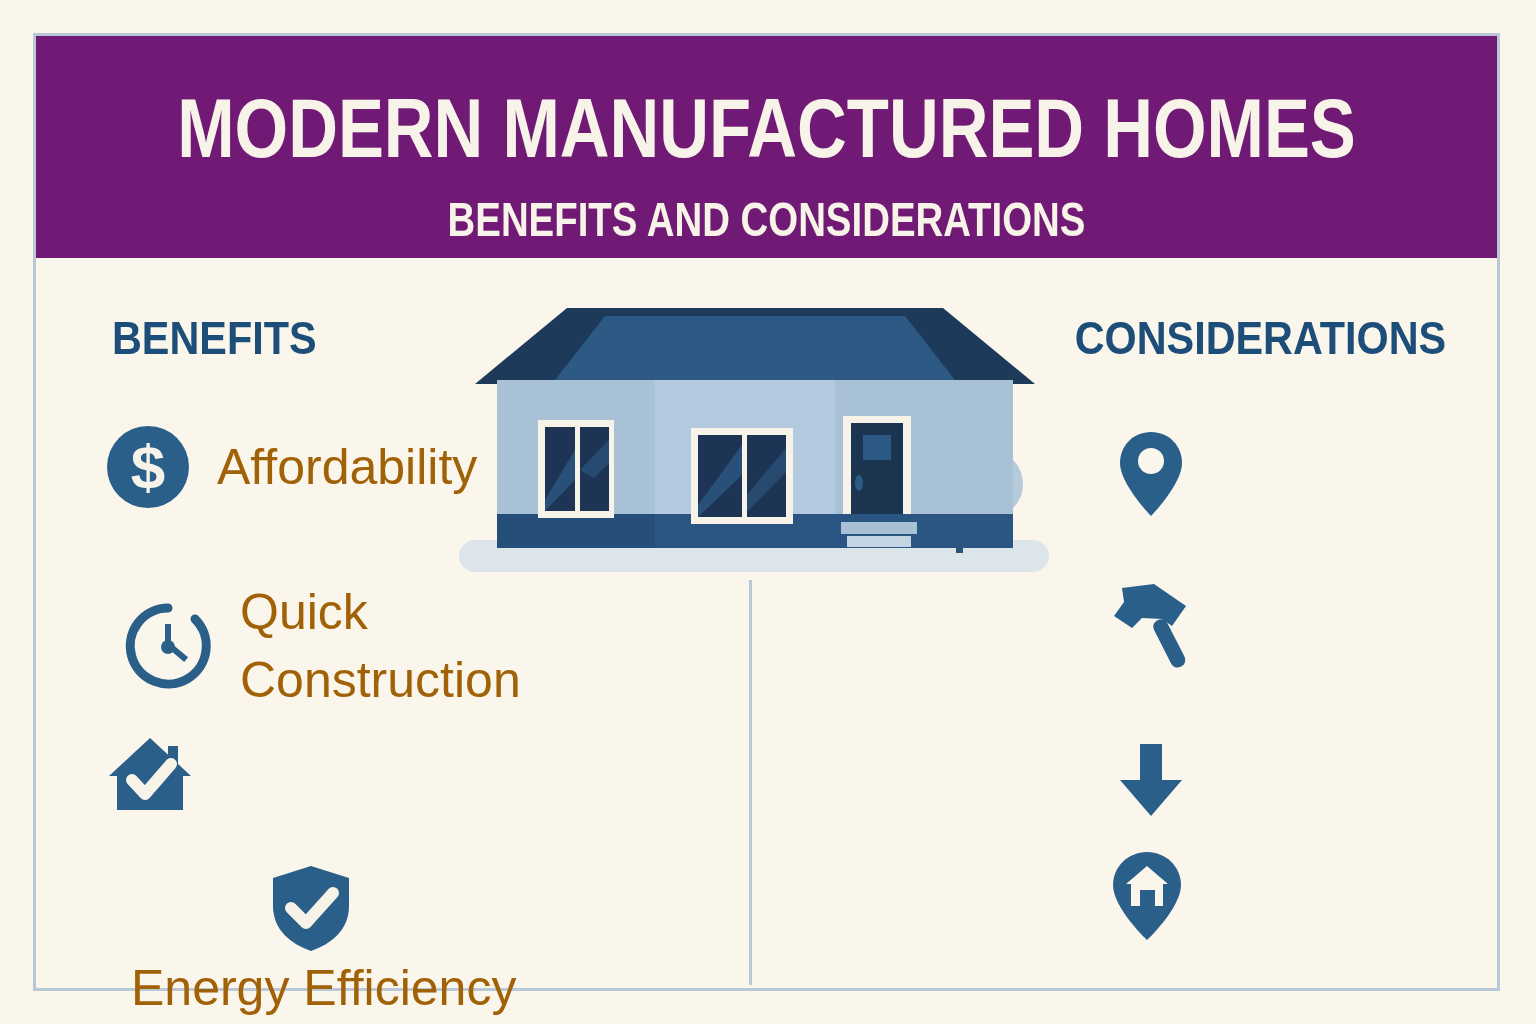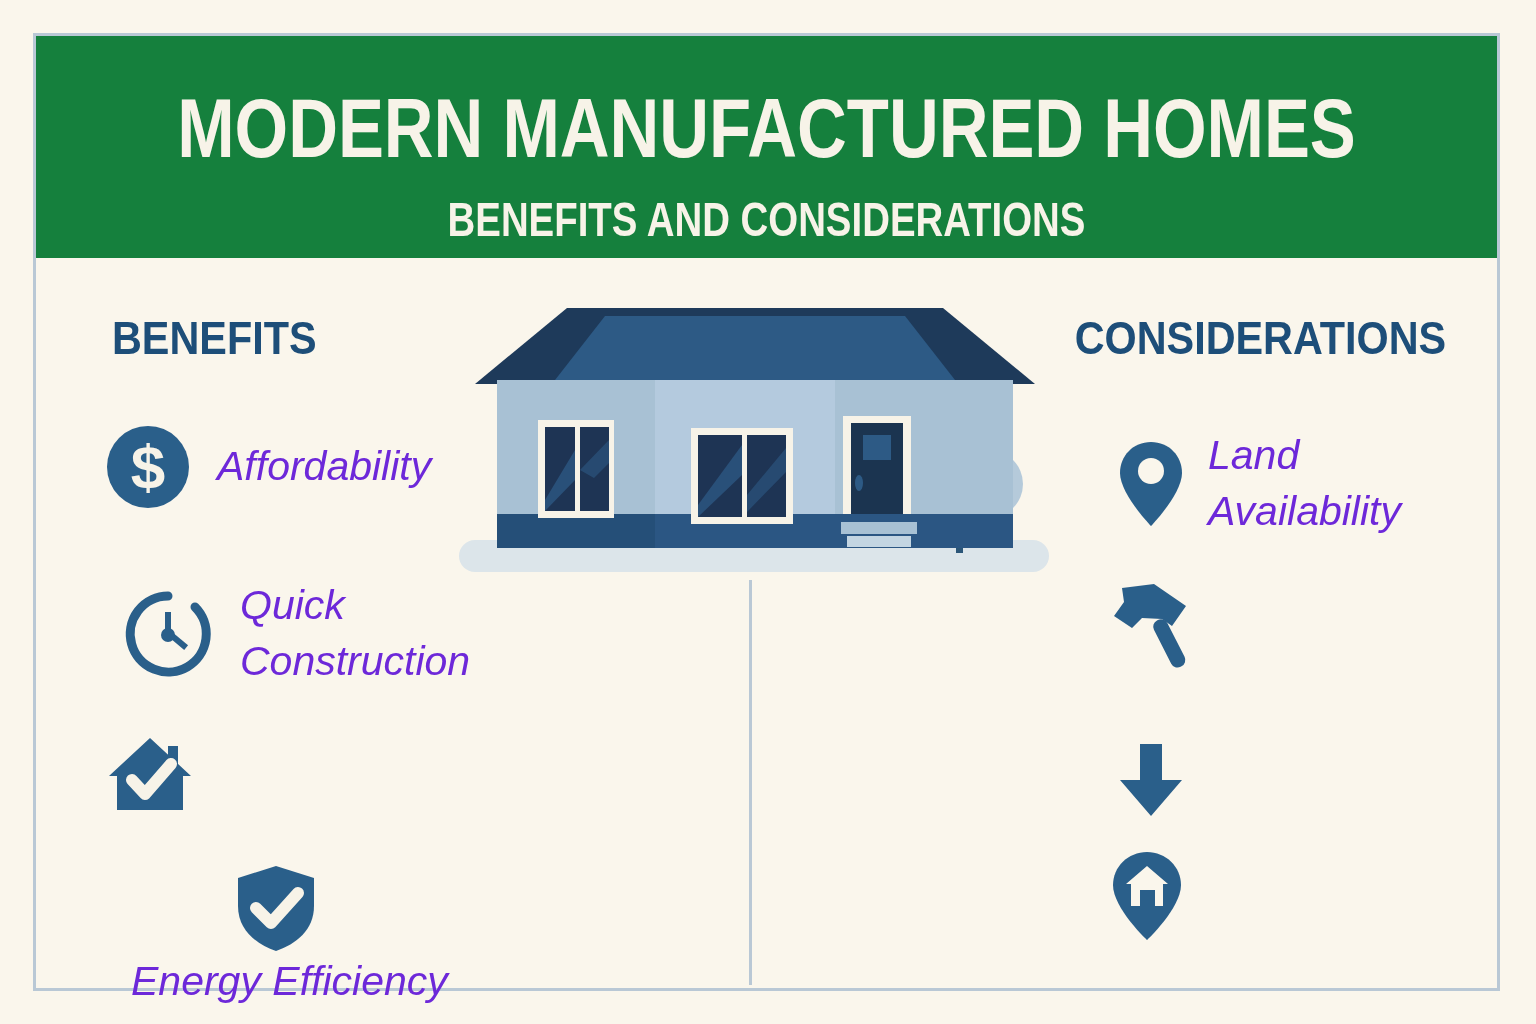--- a/index.html
+++ b/index.html
@@ -17,21 +17,21 @@
     position:absolute;left:33px;top:33px;
     width:1467px;height:958px;
     border:3px solid #b9c8d5;
     box-sizing:border-box;
     background:#faf6ec;
   }
   
   .header{
     position:absolute;left:36px;top:36px;
     width:1461px;height:222px;
-    background:#15803d;
+    background:#701a75;
     overflow:hidden;
   }
   .title{
     position:absolute;left:0;top:50px;width:1461px;
     text-align:center;
     color:#f7f3e8;
     font-size:84px;
     font-weight:bold;
     letter-spacing:0px;
     line-height:1;
@@ -66,25 +66,24 @@
   
   .divider{
     position:absolute;left:749px;top:580px;
     width:3px;height:405px;
     background:#b9c8d5;
   }
   
   .item{position:absolute;display:flex;align-items:center;}
   .item .ico{flex:0 0 auto;display:block;}
   .item .lbl{
-    color:#6d28d9;
-    font-size:41px;
+    color:#a16207;
+    font-size:50px;
     line-height:1.36;
     white-space:pre-line;
-    font-style:italic;
   }
   .left-item .lbl{margin-left:26px;}
   .right-item .lbl{margin-left:24px;}
 
   
   #li0{left:105px;top:424px;}
   #li1{left:122px;top:578px;}
   #li2{left:105px;top:728px;}
   #li3{left:105px;top:862px;flex-direction:column;}
   
@@ -200,22 +199,20 @@
       <path d="M24 46 L39 61 L66 31" fill="none" stroke="#f7f3e8" stroke-width="12" stroke-linecap="round" stroke-linejoin="round"></path>
     </svg>
     <div class="lbl">Energy Efficiency</div>
   </div>
 
   <div class="item right-item" id="ri0">
     <svg class="ico" width="66" height="92" viewBox="0 0 66 92">
       <path d="M33 4 C15 4 2 18 2 35 C2 56 33 88 33 88 C33 88 64 56 64 35 C64 18 51 4 33 4 Z" fill="#2a5f8a"></path>
       <circle cx="33" cy="33" r="13" fill="#faf6ec"></circle>
     </svg>
-    <div class="lbl">Land
-Availability</div>
   </div>
 
   <div class="item right-item" id="ri1">
     <svg class="ico" width="92" height="90" viewBox="0 0 92 90">
       <path d="M44 4 L76 26 L62 46 L52 39 L32 38 L22 48 L4 36 L14 22 L12 8 Z" fill="#2a5f8a"></path>
       <rect x="50" y="38" width="15" height="52" rx="7" fill="#2a5f8a" transform="rotate(-27 57 60)"></rect>
     </svg>
   </div>
 
   <div class="item right-item" id="ri2">

